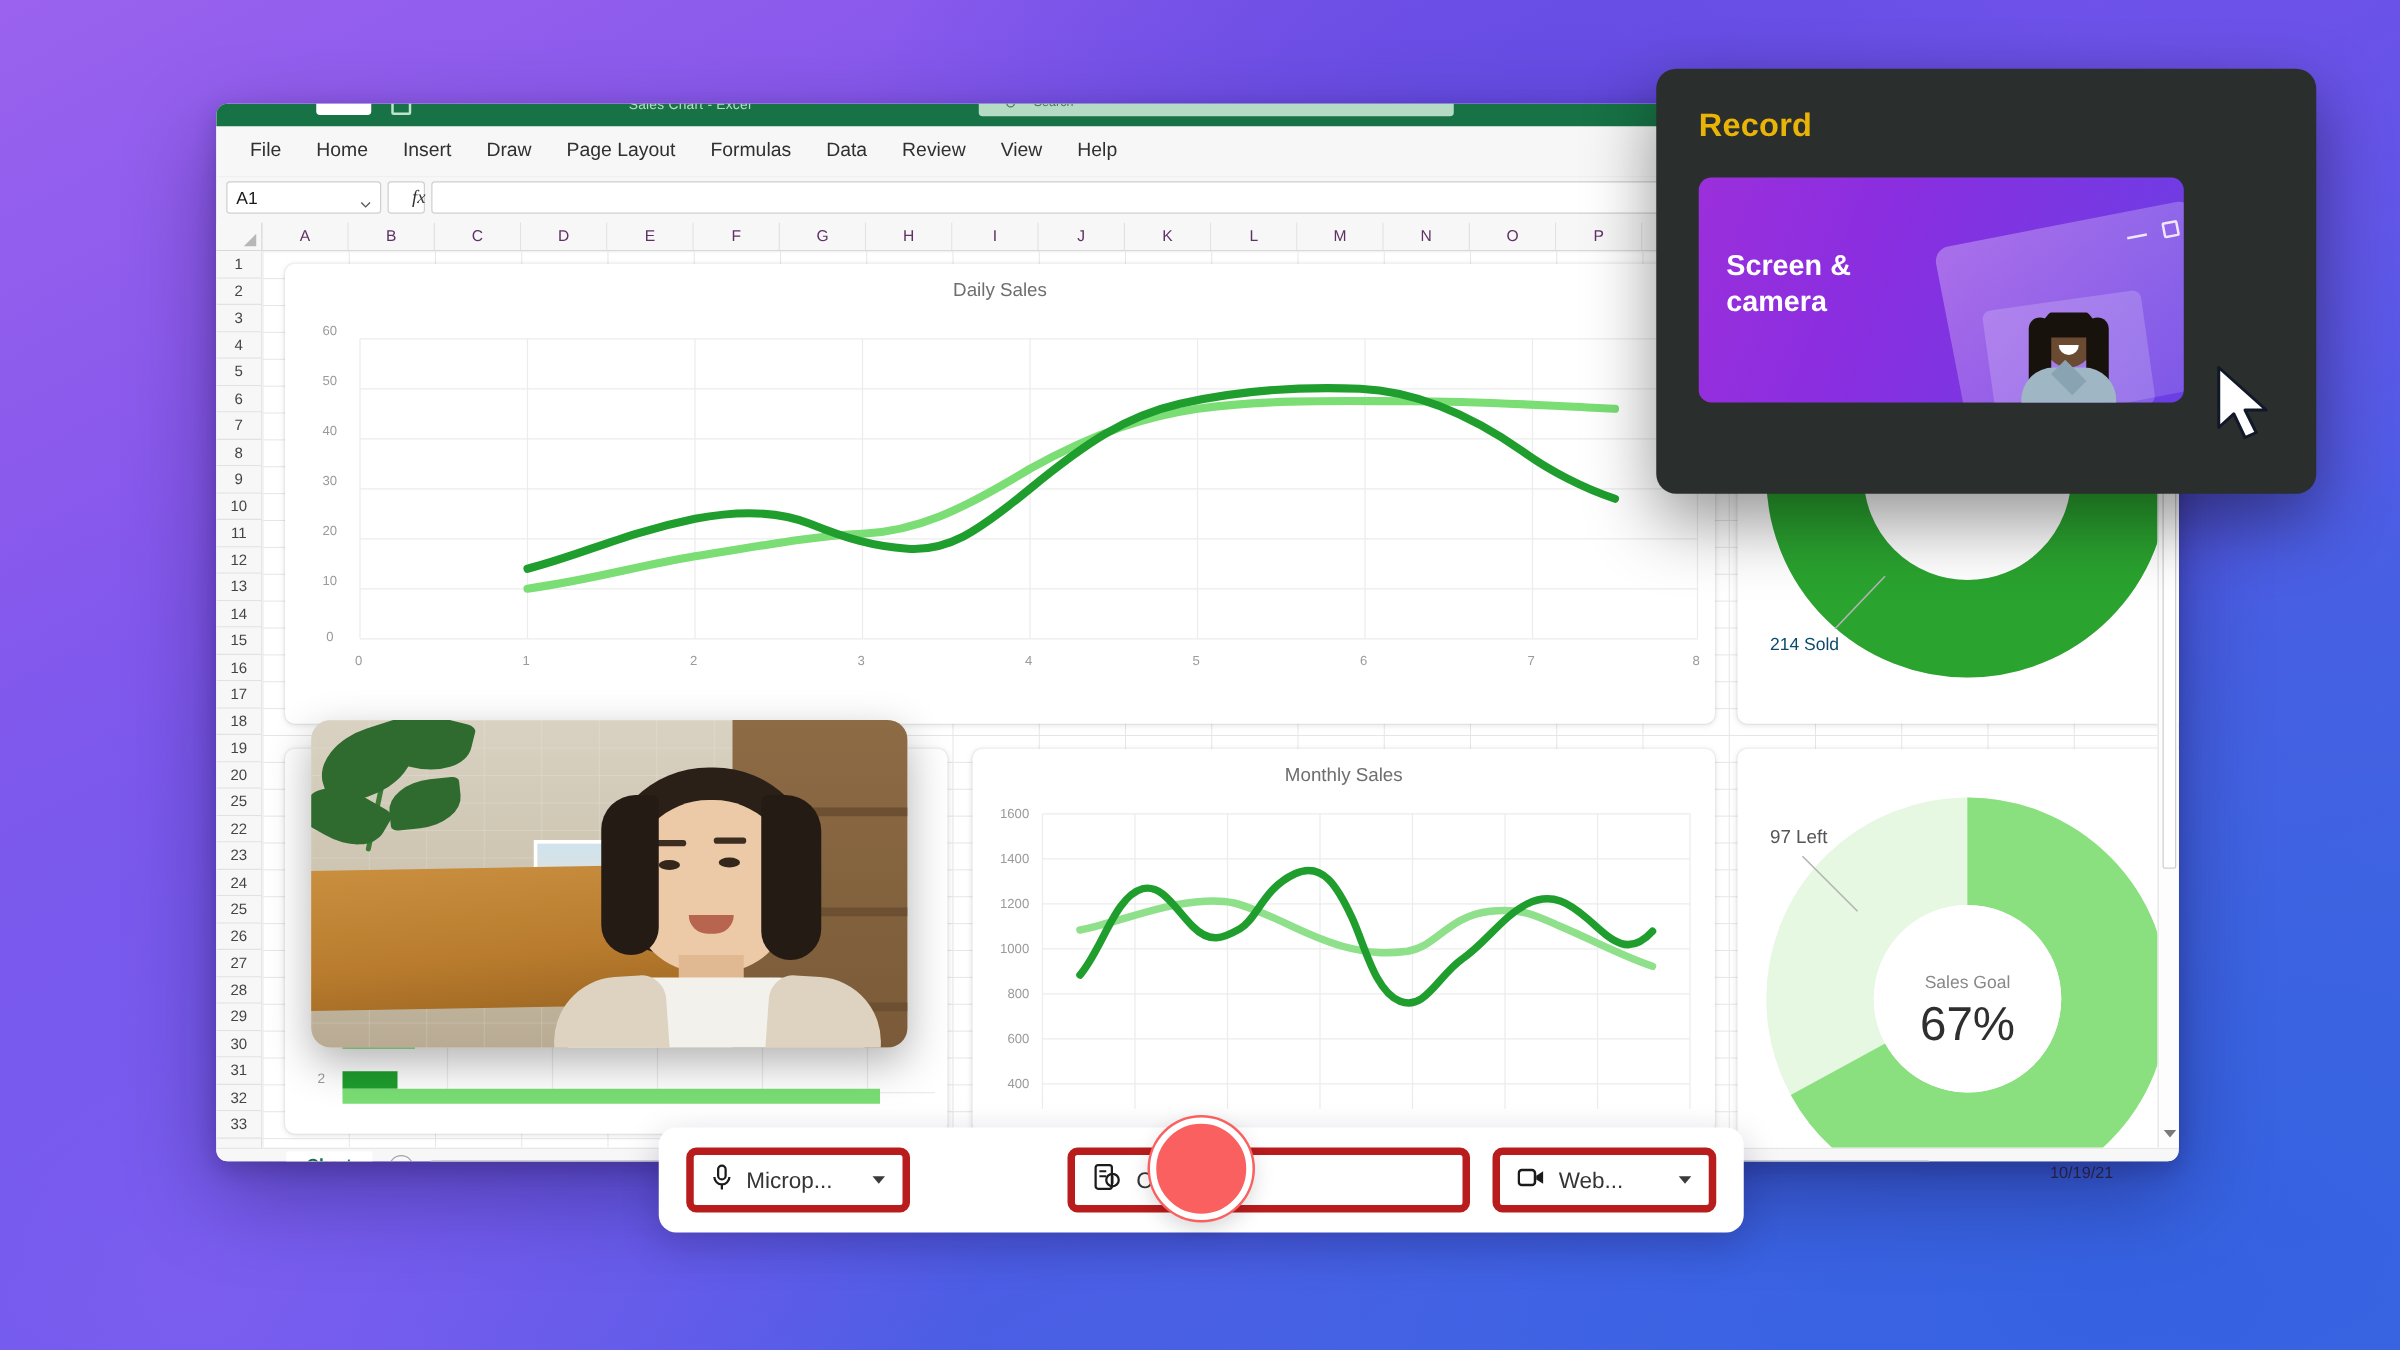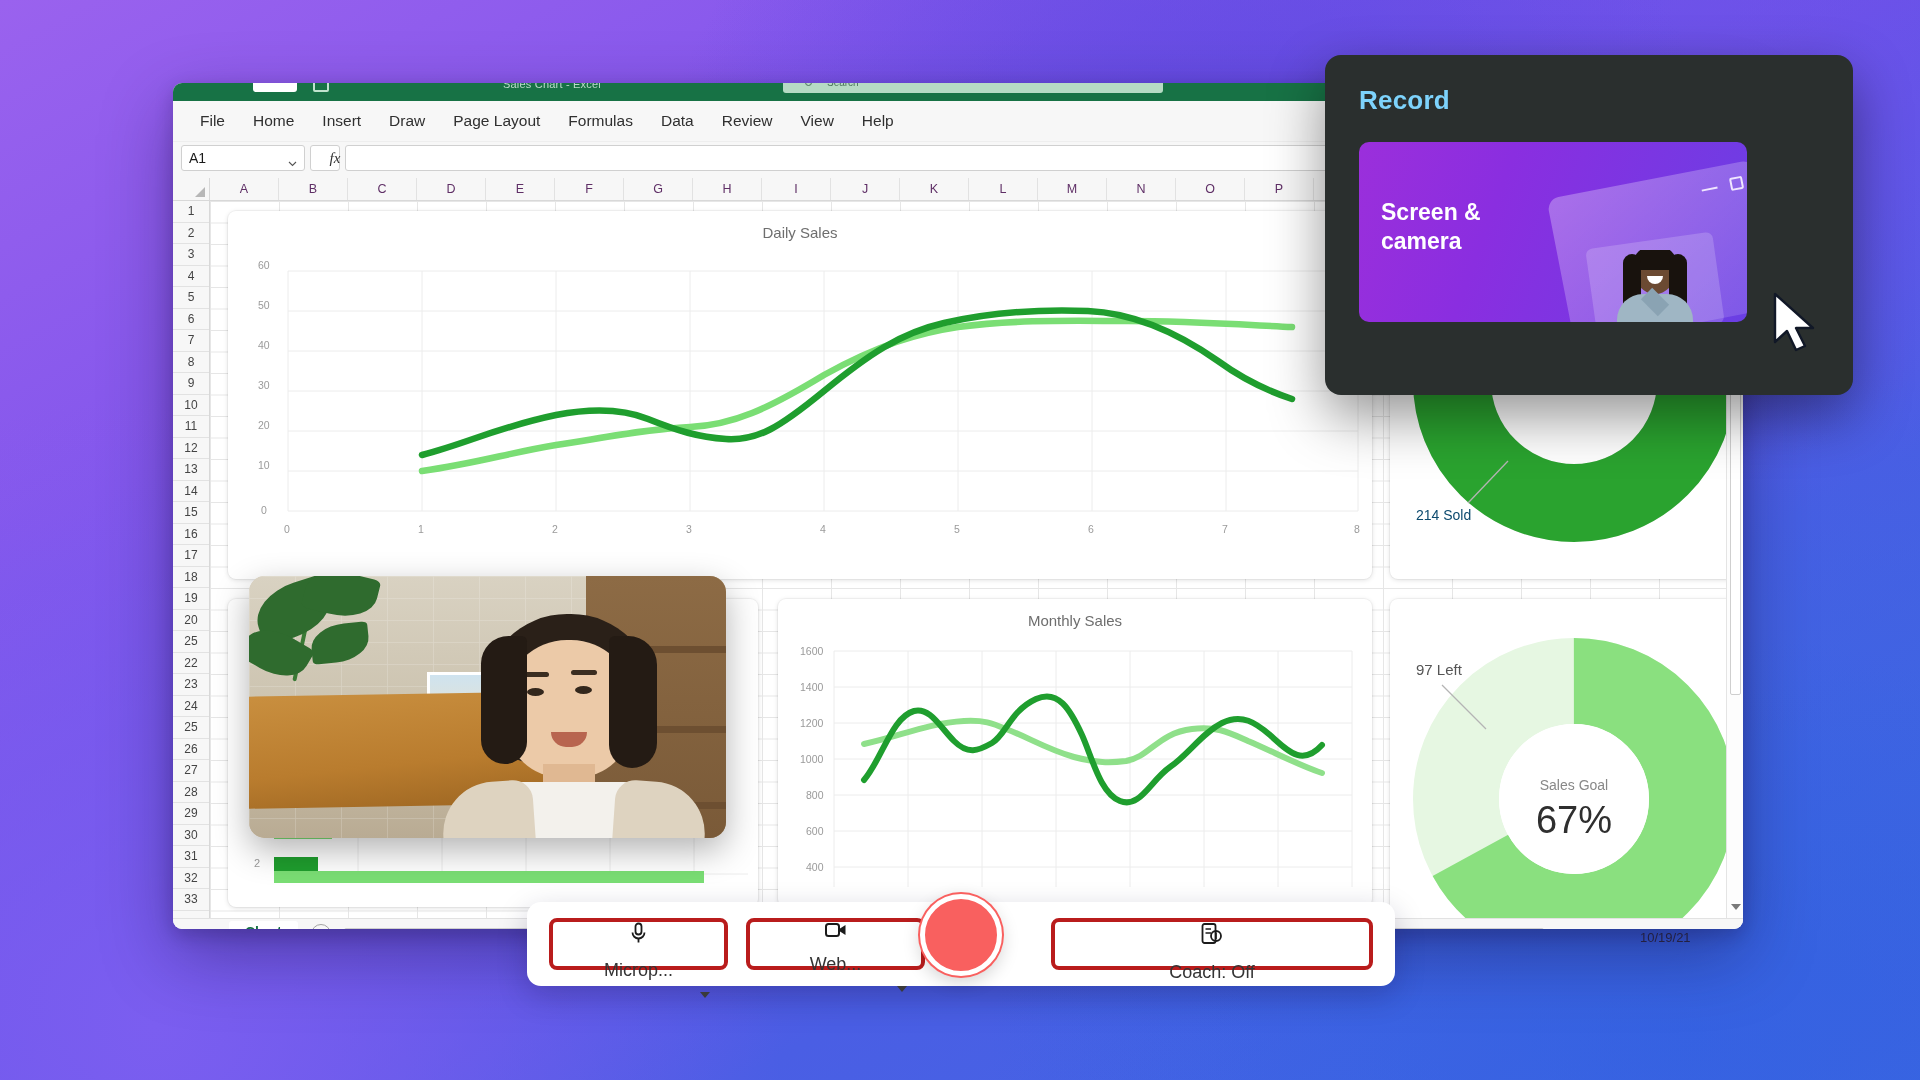--- a/index.html
+++ b/index.html
@@ -209,21 +209,21 @@
   .wc-hair-f2{position:absolute; left:162px; top:22px; width:48px; height:132px;
     background:#241b14; border-radius: 6px 30px 26px 24px;}
 
   
   .record-panel {
     position: absolute; left: 1325px; top: 55px; width: 528px; height: 340px;
     background: #2a2f2e; border-radius: 16px; z-index: 60;
     box-shadow: 0 22px 56px rgba(0,0,0,.42);
     padding: 30px 34px;
   }
-  .record-title { color: #7dd3fc; font-size: 26px; font-weight: bold; letter-spacing: .2px; }
+  .record-title { color: #eab308; font-size: 26px; font-weight: bold; letter-spacing: .2px; }
   .record-card {
     margin-top: 26px; width: 388px; height: 180px; border-radius: 10px;
     background: linear-gradient(110deg,#9b2fdb 0%, #8a2ee0 35%, #6a3fe4 100%);
     position: relative; overflow: hidden;
   }
   .record-card .cap {
     position: absolute; left: 22px; top: 56px; color: #fff;
     font-size: 23px; font-weight: bold; line-height: 1.25; width: 170px;
   }
   .rc-screen {
@@ -249,23 +249,23 @@
   .cursor { position: absolute; left: 1771px; top: 292px; z-index: 70; }
 
   
   .rec-toolbar {
     position: absolute; left: 527px; top: 902px; width: 868px; height: 84px;
     background: #fff; border-radius: 14px; z-index: 55;
     box-shadow: 0 10px 30px rgba(20,10,60,.22);
     display: flex; align-items: center; padding: 0 22px; gap: 18px;
   }
   .pill {
-    height: 52px; border: 4px solid #b91c1c; border-radius: 8px;
+    height: 52px; border: 6px solid #b91c1c; border-radius: 8px;
     display: flex; align-items: center; padding: 0 14px; gap: 11px;
-    font-size: 18px; color: #343434; background: #fff; flex-direction: column;
+    font-size: 18px; color: #343434; background: #fff;
   }
   .pill.mic { width: 188px; }
   .pill.cam { width: 188px; }
   .pill.coach { width: 340px; margin-left: 108px; }
   .rec-btn {
     position: absolute; left: 50%; margin-left: -41px; top: -8px;
     width: 82px; height: 82px; border-radius: 50%;
     background: #f9605f; border: 5px solid #fff;
     box-shadow: 0 0 0 2px #f9605f, 0 6px 18px rgba(0,0,0,.18);
   }
@@ -598,40 +598,40 @@
         <svg width="17" height="22" viewBox="0 0 17 22">
             <rect x="5.5" y="1.5" width="6" height="11" rx="3" fill="none" stroke="#1b1b1b" stroke-width="1.8"></rect>
             <path d="M2.5 10.5a6 6 0 0 0 12 0" fill="none" stroke="#1b1b1b" stroke-width="1.8"></path>
             <line x1="8.5" y1="16.5" x2="8.5" y2="20.5" stroke="#1b1b1b" stroke-width="1.8"></line>
           </svg>
       </span>
       <span>Microp...</span>
       <span class="chev-dn" style="margin-left:auto;"></span>
     </div>
 
-    <div class="pill cam">
-      <span>
-        <svg width="22" height="16" viewBox="0 0 22 16">
-            <rect x="1" y="2" width="13" height="12" rx="2.5" fill="none" stroke="#1b1b1b" stroke-width="2"></rect>
-            <path d="M15 6.5 L20.5 3 L20.5 13 L15 9.5 Z" fill="#1b1b1b"></path>
-          </svg>
-      </span>
-      <span>Web...</span>
-      <span class="chev-dn" style="margin-left:auto;"></span>
-    </div>
-
     <div class="pill coach">
       <span>
         <svg width="24" height="24" viewBox="0 0 24 24">
             <rect x="2.5" y="2" width="13" height="19" rx="2" fill="none" stroke="#1b1b1b" stroke-width="1.8"></rect>
             <line x1="5.5" y1="7" x2="11" y2="7" stroke="#1b1b1b" stroke-width="1.5"></line>
             <line x1="5.5" y1="11" x2="11" y2="11" stroke="#1b1b1b" stroke-width="1.5"></line>
             <circle cx="16" cy="14" r="5" fill="none" stroke="#1b1b1b" stroke-width="1.8"></circle>
             <line x1="16" y1="10.5" x2="16" y2="17" stroke="#1b1b1b" stroke-width="1.6"></line>
           </svg>
       </span>
       <span>Coach: Off</span>
     </div>
 
+    <div class="pill cam">
+      <span>
+        <svg width="22" height="16" viewBox="0 0 22 16">
+            <rect x="1" y="2" width="13" height="12" rx="2.5" fill="none" stroke="#1b1b1b" stroke-width="2"></rect>
+            <path d="M15 6.5 L20.5 3 L20.5 13 L15 9.5 Z" fill="#1b1b1b"></path>
+          </svg>
+      </span>
+      <span>Web...</span>
+      <span class="chev-dn" style="margin-left:auto;"></span>
+    </div>
+
     <div class="rec-btn"></div>
   </div>
 
 </div>
 
 </body></html>

